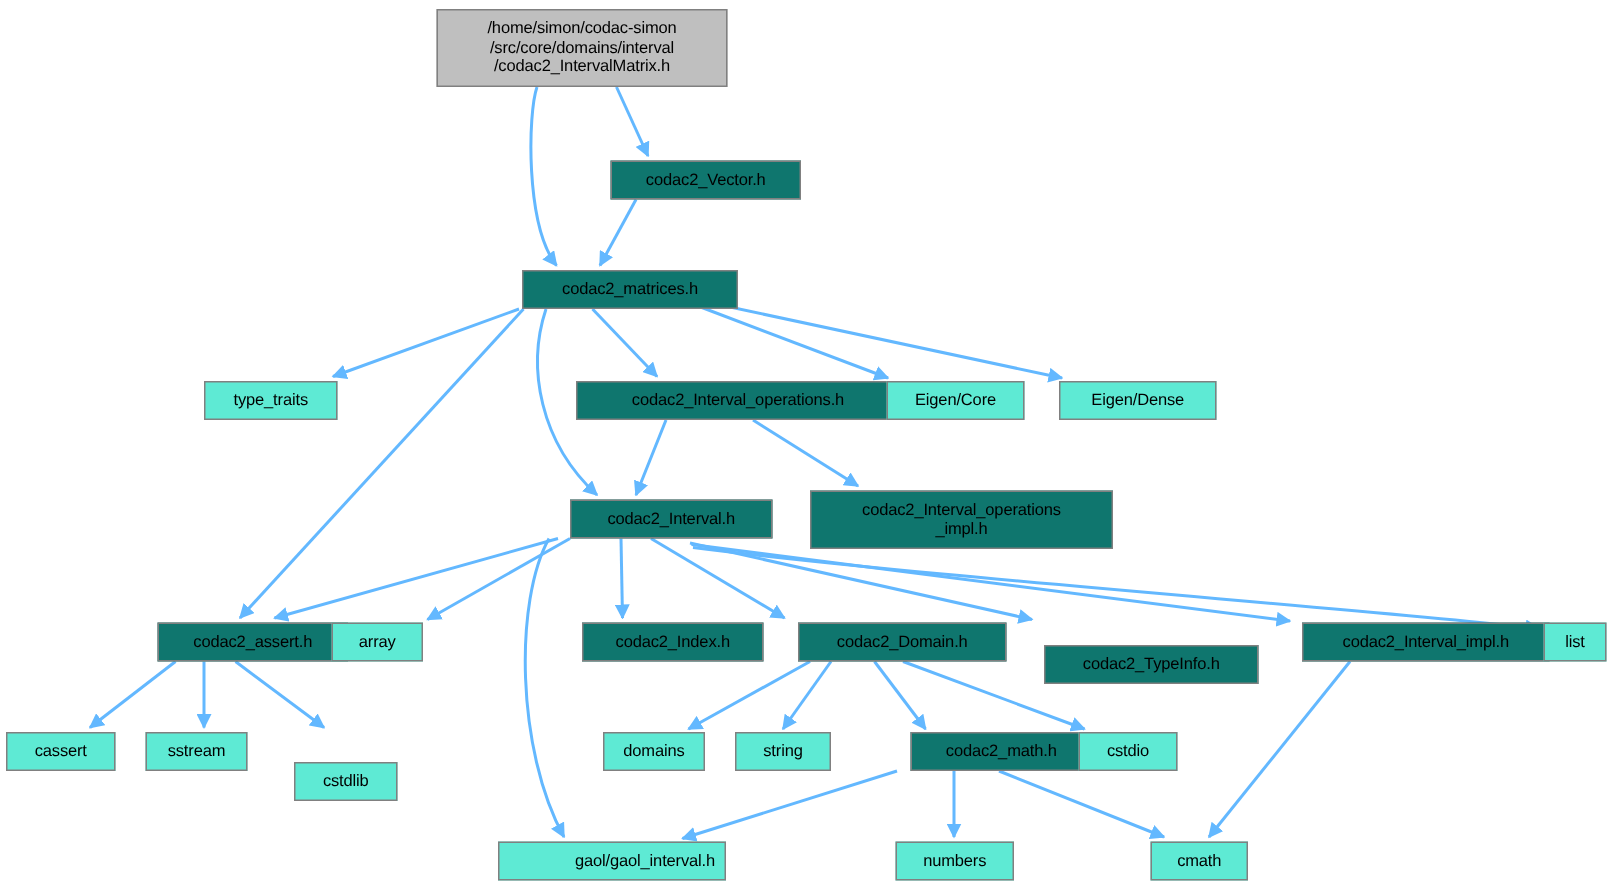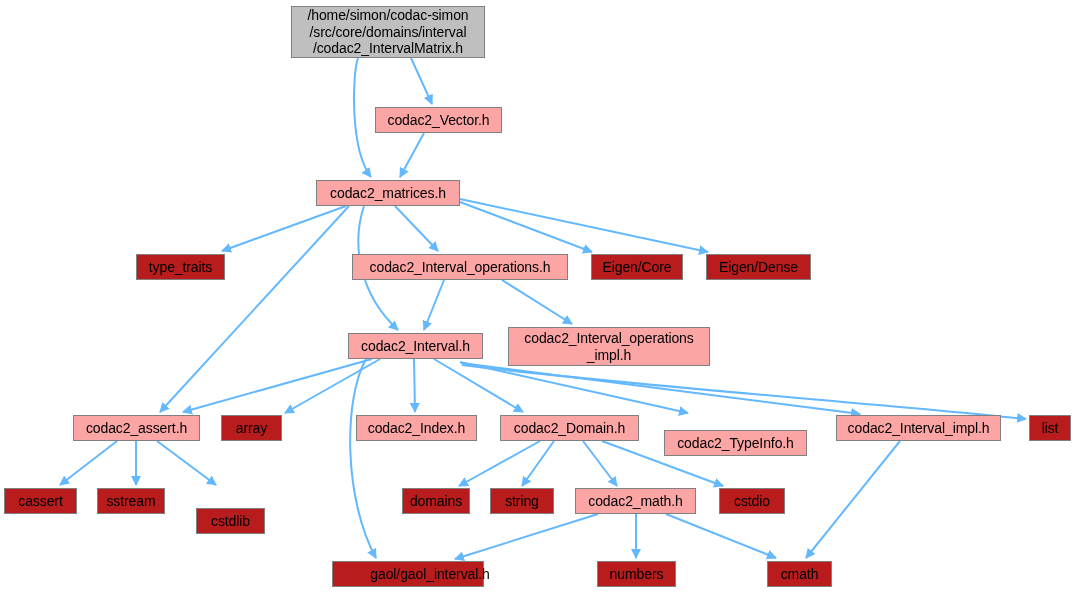--- a/index.html
+++ b/index.html
@@ -22,31 +22,32 @@
     height: 593px;
   }
   .node {
     position: absolute;
     box-sizing: border-box;
     border: 1px solid #808080;
     display: flex;
     align-items: center;
     justify-content: center;
     text-align: center;
-    font-size: 14px;
+    font-size: 11px;
     color: #000000;
     line-height: 1.18;
     white-space: pre-line;
     letter-spacing: -0.1px;
   }
   .node.kind-header {
-    background: #fca5a5;
+    background: #0f766e;
+    margin-left: 32px;
   }
   .node.kind-system {
-    background: #b91c1c;
+    background: #5eead4;
   }
   .node.kind-root {
     background: #bfbfbf;
     border-color: #808080;
   }
   .node-label {
     display: block;
     padding: 0 5px;
   }
 </style>

